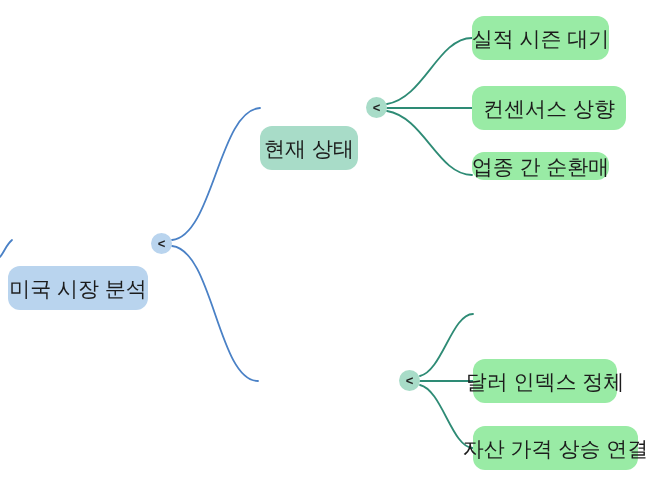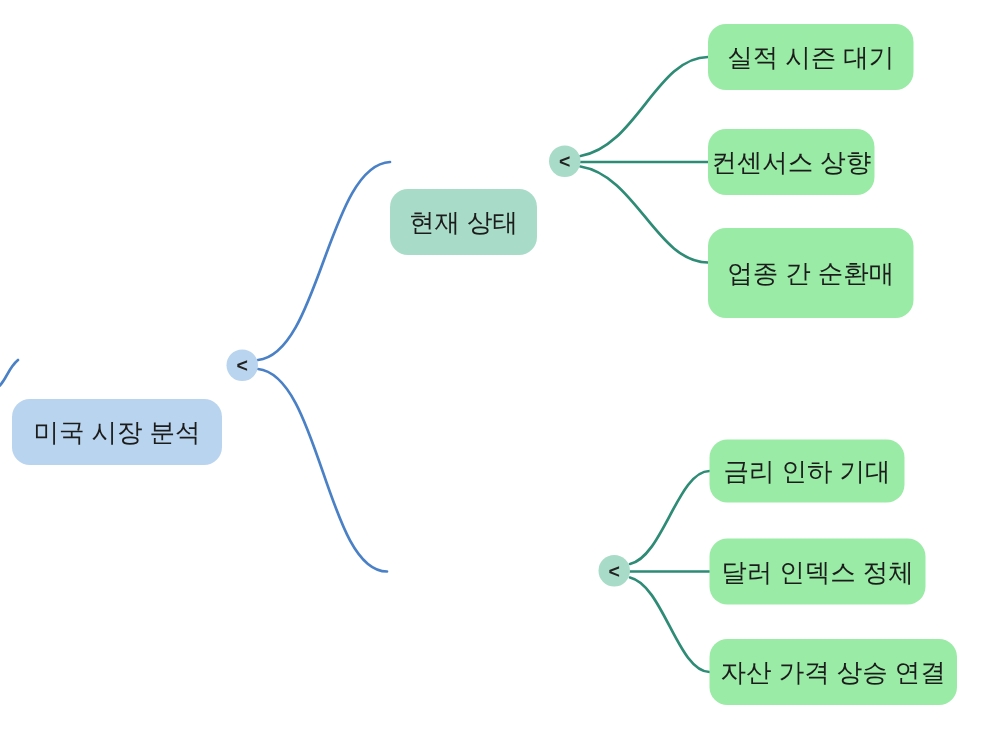--- a/index.html
+++ b/index.html
@@ -27,21 +27,21 @@
     position:absolute;left:0;top:0;width:660px;height:496px;
     pointer-events:none;
   }
   .edges path{fill:none;stroke-width:1.8;stroke-linecap:round;}
   .edge-blue{stroke:var(--blue-line);}
   .edge-teal{stroke:var(--teal-line);}
   .node{
     position:absolute;
     display:flex;align-items:center;justify-content:center;
     border-radius:12px;
-    font-size:17px;
+    font-size:21px;
     line-height:1;
     white-space:nowrap;
     cursor:pointer;
     letter-spacing:0px;
   }
   .node-root{background:var(--root-fill);margin-top:44px;}
   .node-branch{background:var(--branch-fill);margin-top:40px;}
   .node-leaf{background:var(--leaf-fill);}
   .toggle{
     position:absolute;
@@ -78,22 +78,21 @@
     <path class="edge-teal" d="M 420,385 C 442,390 452,448 473,448"></path>
   </svg>
 
   <div class="node node-root" style="left:8px;top:222px;width:140px;height:44px;">미국 시장 분석</div>
   <div class="toggle toggle-blue" style="left:151px;top:233px;">&lt;</div>
 
   <div class="node node-branch" style="left:260px;top:86px;width:98px;height:44px;">현재 상태</div>
   <div class="toggle toggle-teal" style="left:366px;top:97px;">&lt;</div>
 
   <div class="node node-leaf" style="left:472px;top:16px;width:137px;height:44px;">실적 시즌 대기</div>
-  <div class="node node-leaf" style="left:472px;top:86px;width:111px;height:44px;">컨센서스 상향</div>
-  <div class="node node-leaf" style="left:472px;top:152px;width:137px;height:60px;">업종 간 순환매</div>
+  <div class="node node-leaf" style="left:472px;top:86px;width:154px;height:44px;">컨센서스 상향</div>
+  <div class="node node-leaf" style="left:472px;top:152px;width:137px;height:28px;">업종 간 순환매</div>
 
   <div class="toggle toggle-teal" style="left:399px;top:370px;">&lt;</div>
 
-  <div class="node node-leaf" style="left:473px;top:293px;width:130px;height:42px;">금리 인하 기대</div>
   <div class="node node-leaf" style="left:473px;top:359px;width:144px;height:44px;">달러 인덱스 정체</div>
   <div class="node node-leaf" style="left:473px;top:426px;width:165px;height:44px;">자산 가격 상승 연결</div>
 
 </div>
 
 </body></html>

